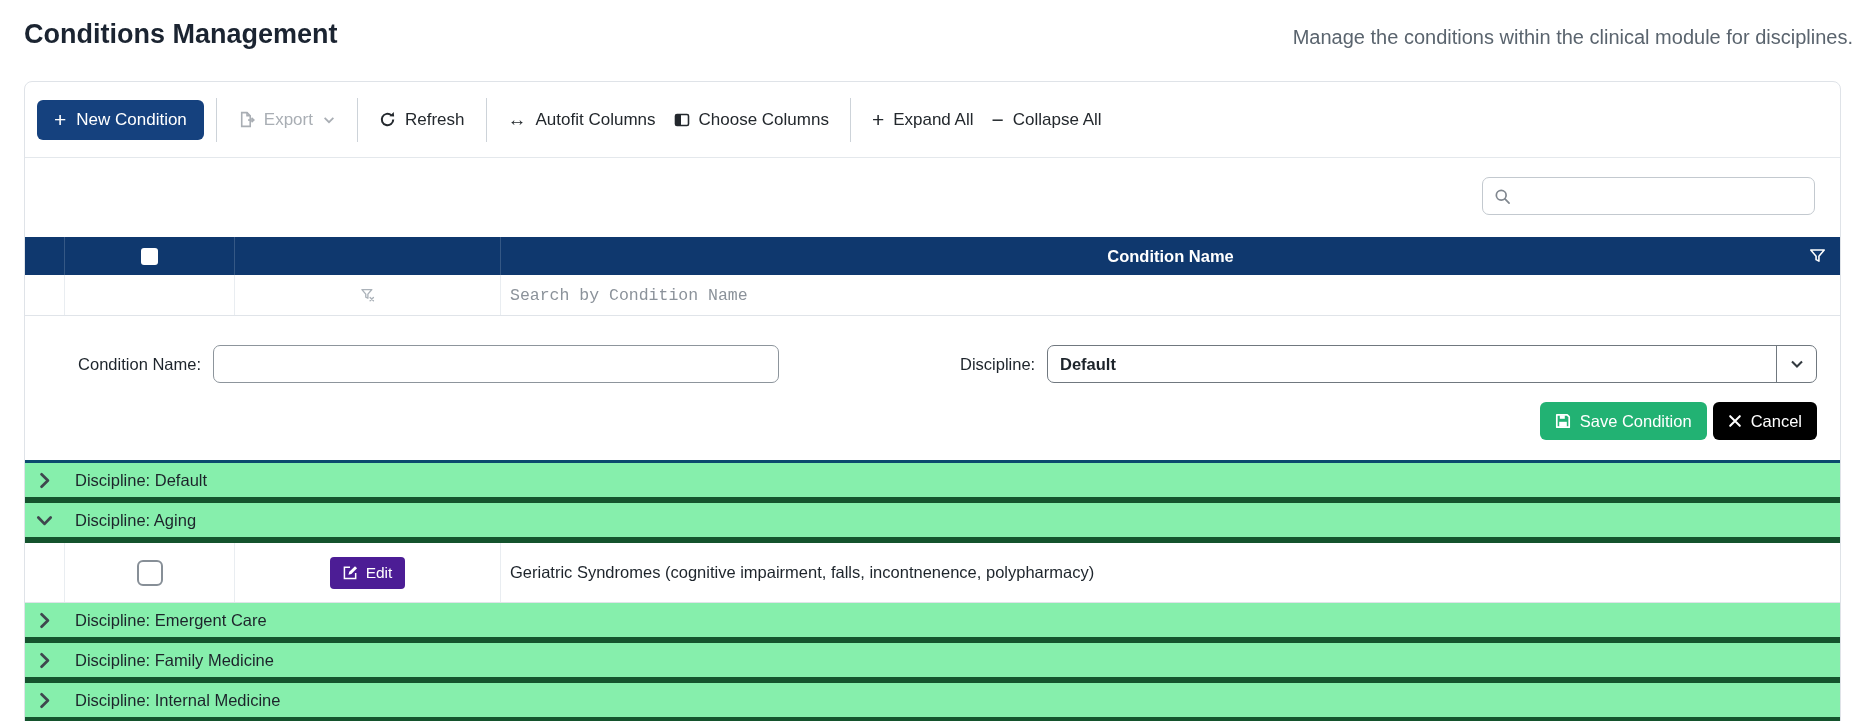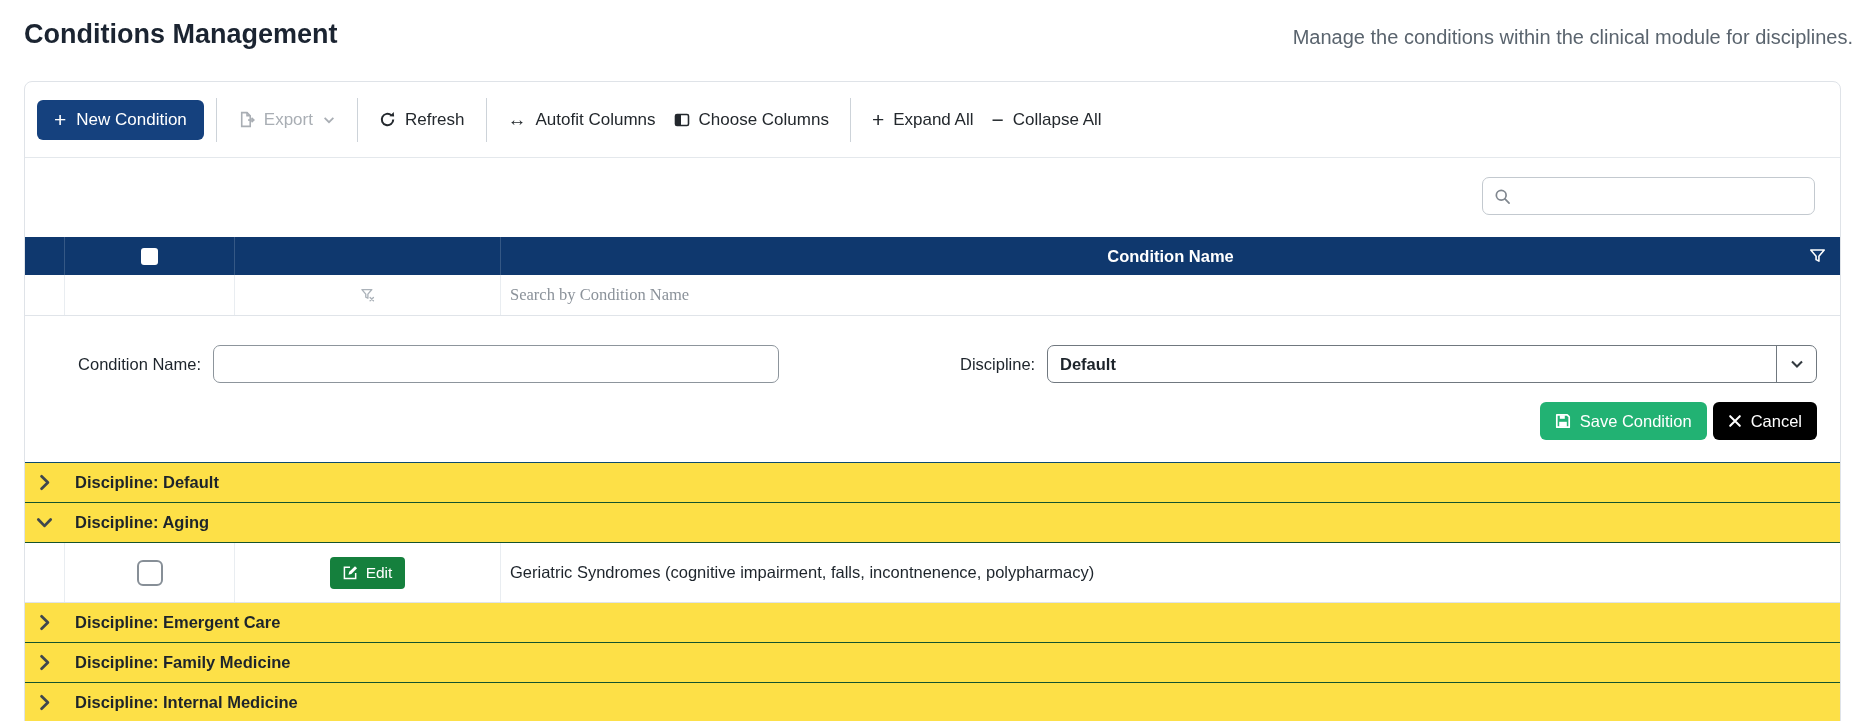--- a/index.html
+++ b/index.html
@@ -54,24 +54,24 @@
   .gh-cell { display:flex; align-items:center; justify-content:center; }
   .gh-cell.c1,.gh-cell.c2,.gh-cell.c3 { border-right:1px solid rgba(255,255,255,0.16); }
   .header-checkbox { width:17px; height:17px; background:#ffffff; border-radius:3px; cursor:pointer; }
   .gh-title { color:#ffffff; font-weight:700; font-size:16.5px; }
   .gh-funnel { position:absolute; right:13px; top:50%; transform:translateY(-50%); color:#ffffff; cursor:pointer; }
 
   .filter-row { display:flex; height:41px; border-bottom:1px solid #e0e4e9; background:#fff; }
   .fr-cell { display:flex; align-items:center; }
   .fr-cell.c1,.fr-cell.c2,.fr-cell.c3 { border-right:1px solid #e9edf1; }
   .fr-cell.c3 { justify-content:center; color:#abb2b9; }
-  .fr-input { border:none; outline:none; width:100%; font-size:16.5px; font-family:Liberation Serif, serif; padding-left:9px; color:#000000; background:transparent; }
-
-  
-  .form-row { position:relative; height:147px; border-bottom:1px solid #0c4a6e; background:#fff; }
+  .fr-input { border:none; outline:none; width:100%; font-size:16.5px; font-family:Liberation Mono, monospace; padding-left:9px; color:#000000; background:transparent; }
+
+  
+  .form-row { position:relative; height:147px; border-bottom:3px solid #0c4a6e; background:#fff; }
   .f-label { position:absolute; top:29px; height:38px; line-height:38px; font-size:16.5px; color:#1d242b; }
   .lbl-cond { left:0; width:176px; text-align:right; }
   .lbl-disc { left:935px; }
   .inp-cond {
     position:absolute; left:188px; top:29px; width:566px; height:38px;
     border:1px solid #8d959c; border-radius:7px; padding:0 10px;
     font-size:16.5px; font-family:inherit; color:#1d242b; outline:none;
   }
   .select {
     position:absolute; left:1022px; top:29px; width:770px; height:38px;
@@ -83,33 +83,33 @@
   .form-actions { position:absolute; right:23px; top:86px; display:flex; gap:6px; }
   .btn-save, .btn-cancel {
     display:flex; align-items:center; gap:9px; height:38px; padding:0 15px;
     border-radius:6px; color:#ffffff; font-size:16.5px;
   }
   .btn-save { background:#22b273; }
   .btn-cancel { background:#000000; }
 
   
   .group-row {
-    display:flex; align-items:center; height:40px; border-bottom:1px solid #14532d;
-    font-size:16.5px; color:#1d242b; cursor:pointer; background:#fde047;font-weight:bold;
+    display:flex; align-items:center; height:40px; border-bottom:6px solid #14532d;
+    font-size:16.5px; color:#1d242b; cursor:pointer; background:#86efac;
   }
   .gr-chevron { width:40px; padding-left:11px; color:#3f474e; display:flex; align-items:center; }
   .gr-label { padding-left:10px; }
 
   .child-row { display:flex; height:60px; border-bottom:1px solid #e0e4e9; background:#fff; }
   .cr-cell { display:flex; align-items:center; }
   .cr-cell.c1,.cr-cell.c2,.cr-cell.c3 { border-right:1px solid #e9edf1; }
   .cr-cell.c2,.cr-cell.c3 { justify-content:center; }
   .row-checkbox { width:26px; height:26px; border:2px solid #878f97; border-radius:6px; background:#fff; cursor:pointer; }
   .btn-edit {
-    display:flex; align-items:center; gap:8px; background:#15803d; color:#fff;
+    display:flex; align-items:center; gap:8px; background:#4c1d95; color:#fff;
     height:32px; padding:0 13px; border-radius:4px; font-size:15.5px;
   }
   .cr-text { font-size:16.5px; color:#1d242b; padding-left:9px; }
 </style>
 </head>
 <body>
 
 <div class="page-title">Conditions Management</div>
 <div class="page-subtitle">Manage the conditions within the clinical module for disciplines.</div>
 

